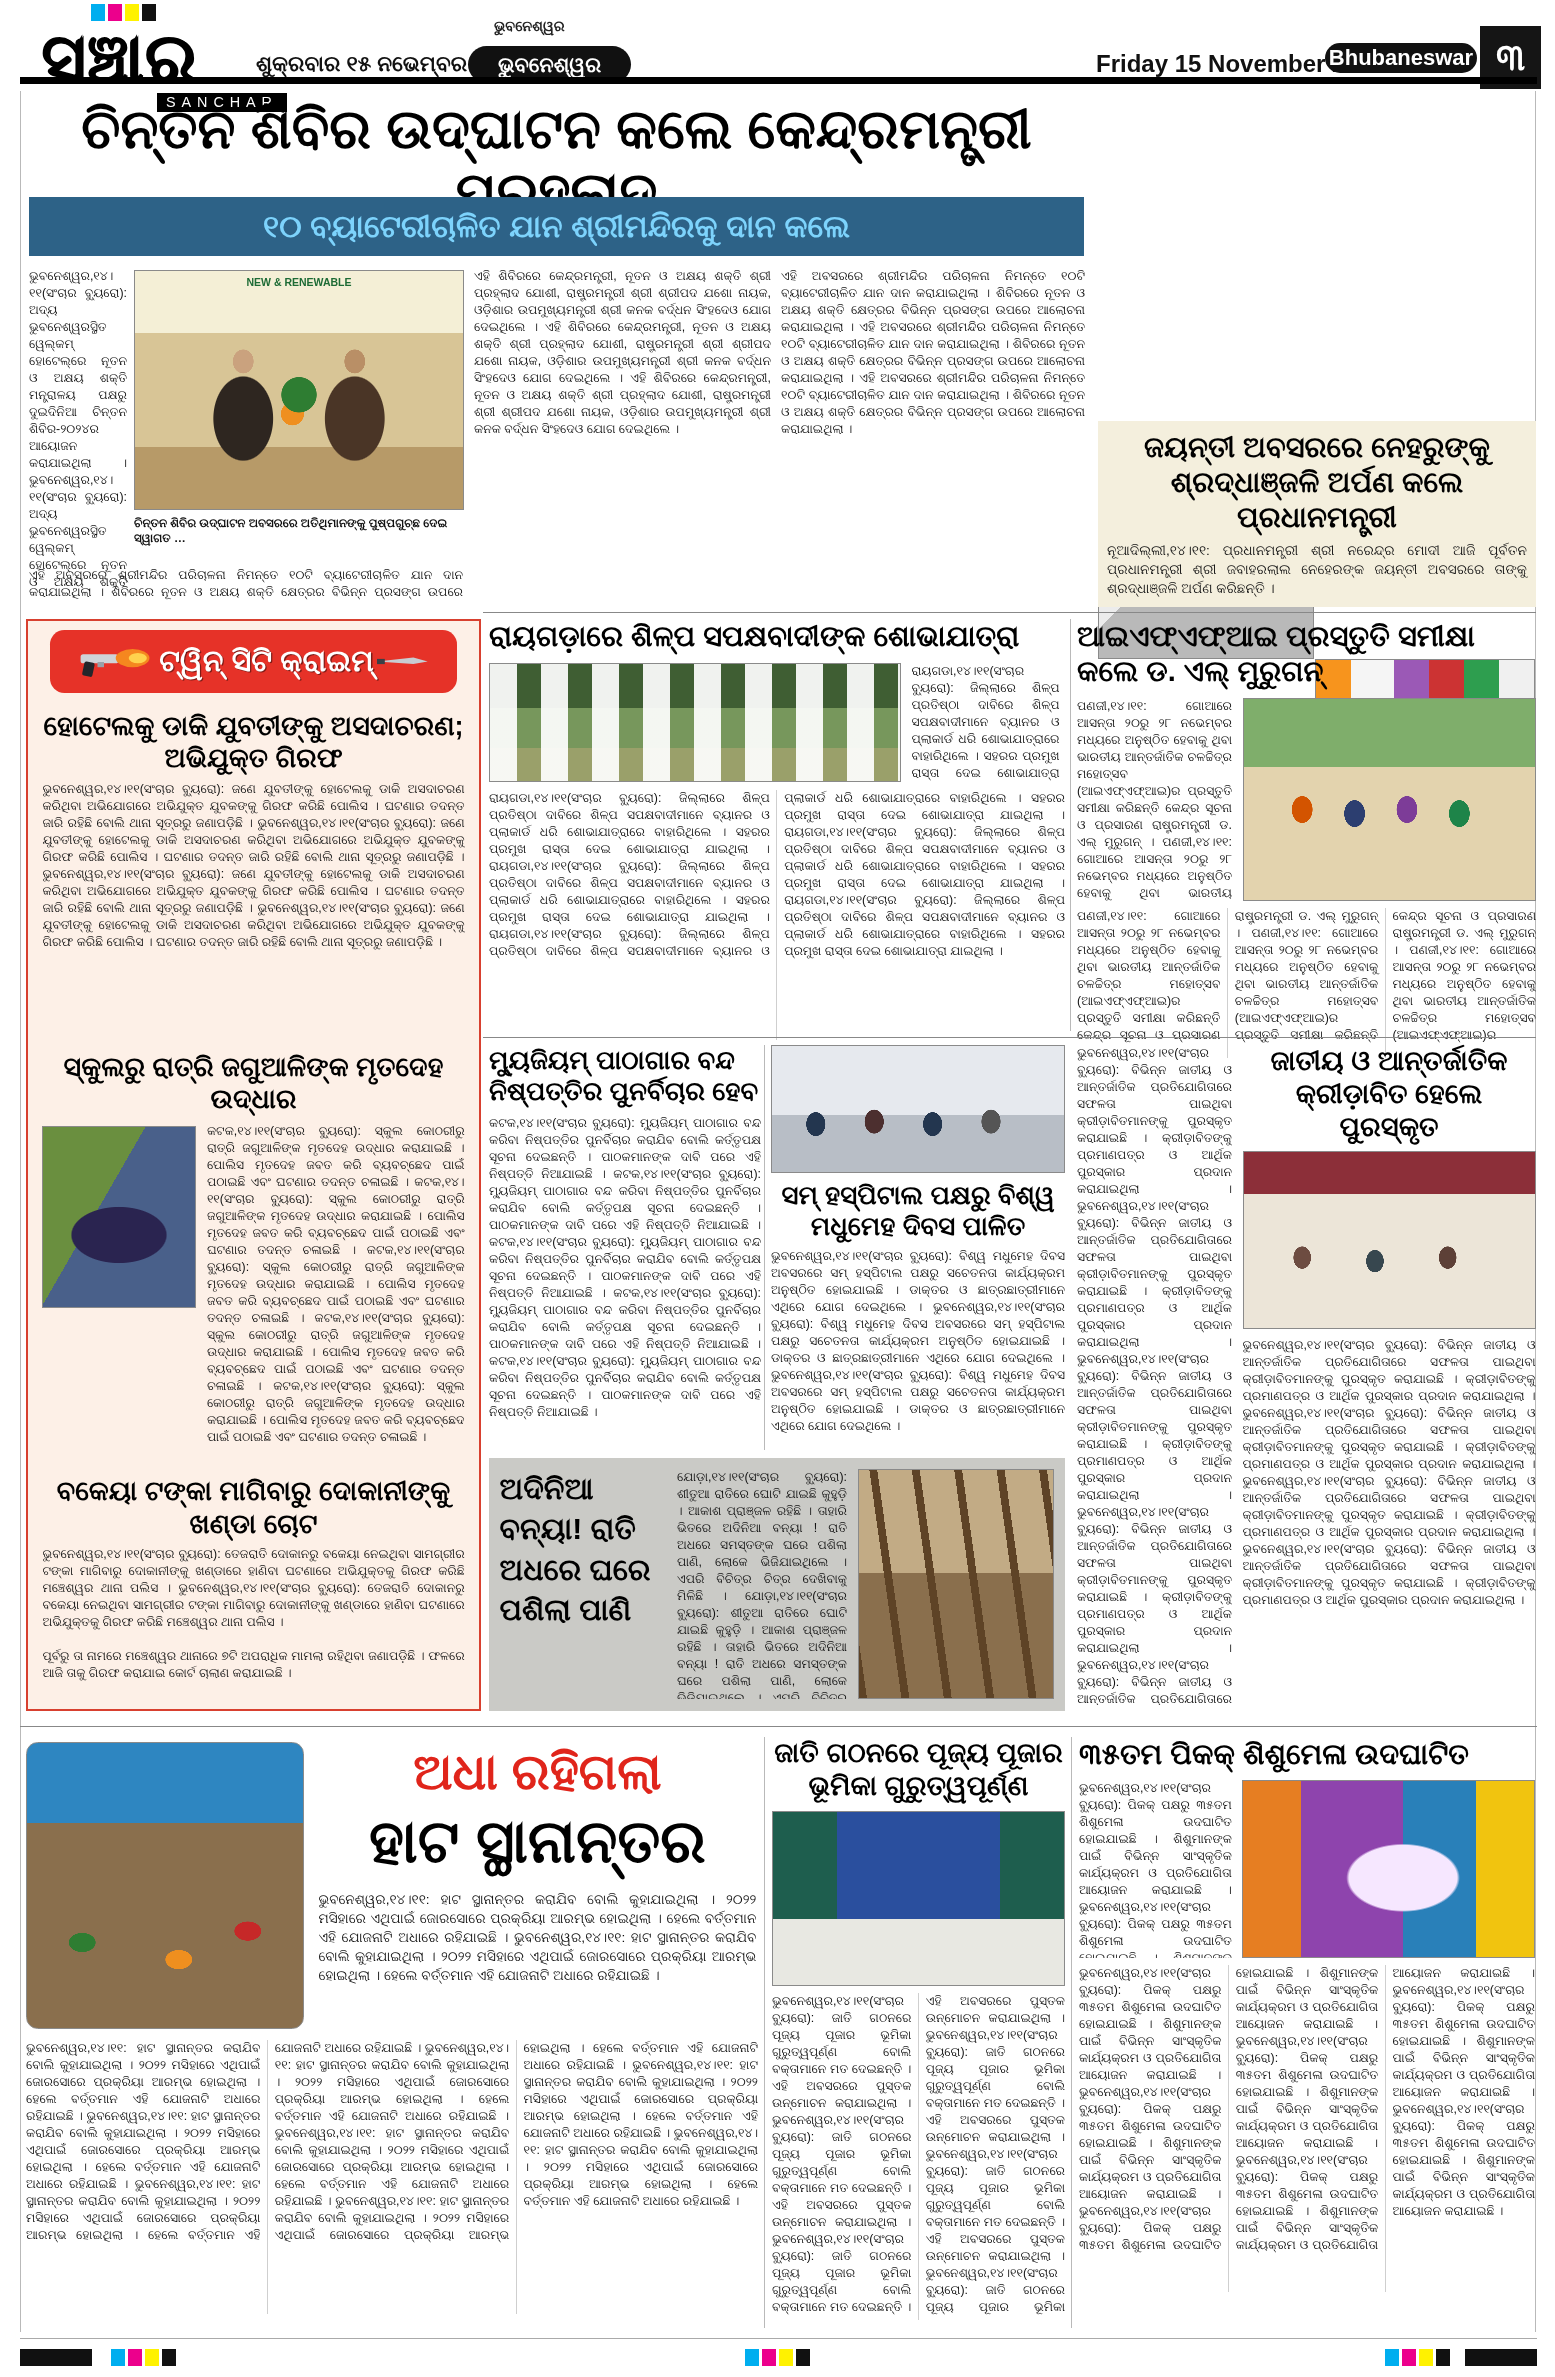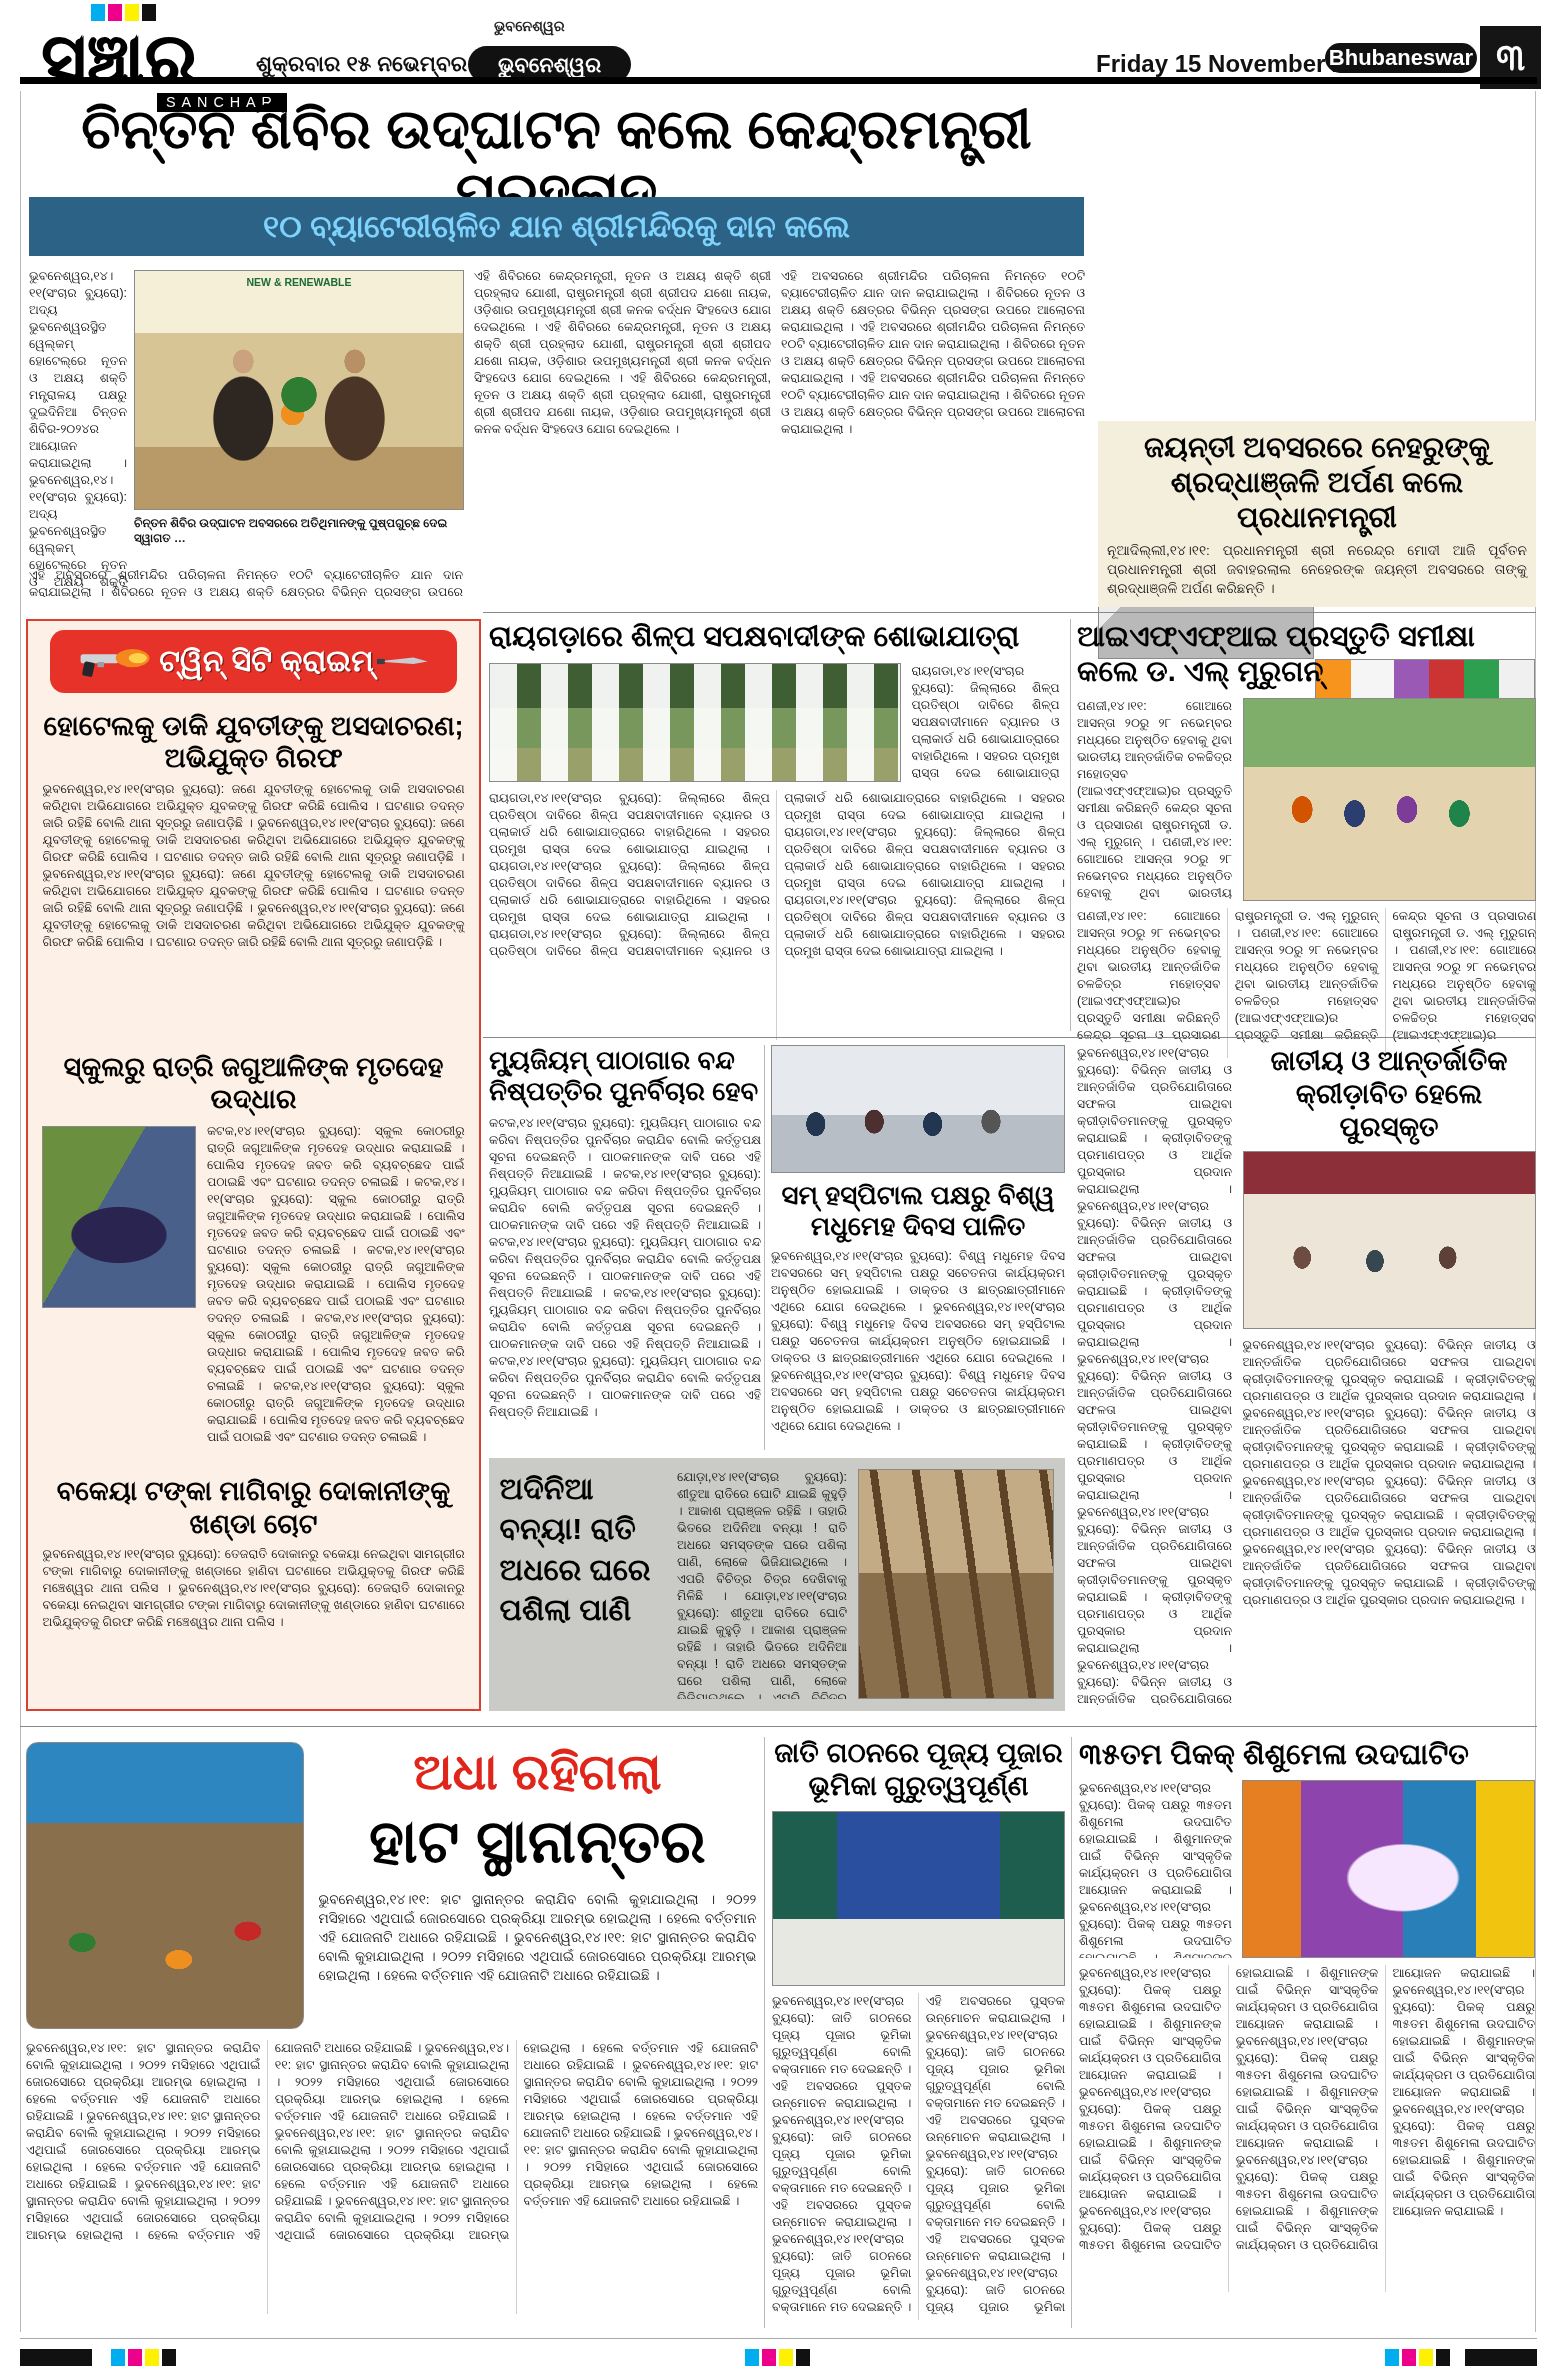--- a/index.html
+++ b/index.html
@@ -176,20 +176,21 @@
     <div class="body-txt" style="margin:0 14.4px; height:255px;">ଭୁବନେଶ୍ୱର,୧୪।୧୧(ସଂଚାର ବ୍ୟୁରୋ): ଜଣେ ଯୁବତୀଙ୍କୁ ହୋଟେଲକୁ ଡାକି ଅସଦାଚରଣ କରିଥିବା ଅଭିଯୋଗରେ ଅଭିଯୁକ୍ତ ଯୁବକଙ୍କୁ ଗିରଫ କରିଛି ପୋଲିସ । ଘଟଣାର ତଦନ୍ତ ଜାରି ରହିଛି ବୋଲି ଥାନା ସୂତ୍ରରୁ ଜଣାପଡ଼ିଛି । ଭୁବନେଶ୍ୱର,୧୪।୧୧(ସଂଚାର ବ୍ୟୁରୋ): ଜଣେ ଯୁବତୀଙ୍କୁ ହୋଟେଲକୁ ଡାକି ଅସଦାଚରଣ କରିଥିବା ଅଭିଯୋଗରେ ଅଭିଯୁକ୍ତ ଯୁବକଙ୍କୁ ଗିରଫ କରିଛି ପୋଲିସ । ଘଟଣାର ତଦନ୍ତ ଜାରି ରହିଛି ବୋଲି ଥାନା ସୂତ୍ରରୁ ଜଣାପଡ଼ିଛି । ଭୁବନେଶ୍ୱର,୧୪।୧୧(ସଂଚାର ବ୍ୟୁରୋ): ଜଣେ ଯୁବତୀଙ୍କୁ ହୋଟେଲକୁ ଡାକି ଅସଦାଚରଣ କରିଥିବା ଅଭିଯୋଗରେ ଅଭିଯୁକ୍ତ ଯୁବକଙ୍କୁ ଗିରଫ କରିଛି ପୋଲିସ । ଘଟଣାର ତଦନ୍ତ ଜାରି ରହିଛି ବୋଲି ଥାନା ସୂତ୍ରରୁ ଜଣାପଡ଼ିଛି । ଭୁବନେଶ୍ୱର,୧୪।୧୧(ସଂଚାର ବ୍ୟୁରୋ): ଜଣେ ଯୁବତୀଙ୍କୁ ହୋଟେଲକୁ ଡାକି ଅସଦାଚରଣ କରିଥିବା ଅଭିଯୋଗରେ ଅଭିଯୁକ୍ତ ଯୁବକଙ୍କୁ ଗିରଫ କରିଛି ପୋଲିସ । ଘଟଣାର ତଦନ୍ତ ଜାରି ରହିଛି ବୋଲି ଥାନା ସୂତ୍ରରୁ ଜଣାପଡ଼ିଛି ।</div>
 
     <div class="h2" style="font-size:27px; text-align:center; margin:14.4px 11.8px 7.8px;">ସ୍କୁଲରୁ ରାତ୍ରି ଜଗୁଆଳିଙ୍କ ମୃତଦେହ ଉଦ୍ଧାର</div>
     <div style="margin:0 14.4px; height:340px; overflow:hidden;">
       <div class="photo ph-body" style="float:left; width:154px; height:182px; margin:2.6px 10.5px 3.9px 0;"></div>
       <div class="body-txt">କଟକ,୧୪।୧୧(ସଂଚାର ବ୍ୟୁରୋ): ସ୍କୁଲ କୋଠରୀରୁ ରାତ୍ରି ଜଗୁଆଳିଙ୍କ ମୃତଦେହ ଉଦ୍ଧାର କରାଯାଇଛି । ପୋଲିସ ମୃତଦେହ ଜବତ କରି ବ୍ୟବଚ୍ଛେଦ ପାଇଁ ପଠାଇଛି ଏବଂ ଘଟଣାର ତଦନ୍ତ ଚଳାଇଛି । କଟକ,୧୪।୧୧(ସଂଚାର ବ୍ୟୁରୋ): ସ୍କୁଲ କୋଠରୀରୁ ରାତ୍ରି ଜଗୁଆଳିଙ୍କ ମୃତଦେହ ଉଦ୍ଧାର କରାଯାଇଛି । ପୋଲିସ ମୃତଦେହ ଜବତ କରି ବ୍ୟବଚ୍ଛେଦ ପାଇଁ ପଠାଇଛି ଏବଂ ଘଟଣାର ତଦନ୍ତ ଚଳାଇଛି । କଟକ,୧୪।୧୧(ସଂଚାର ବ୍ୟୁରୋ): ସ୍କୁଲ କୋଠରୀରୁ ରାତ୍ରି ଜଗୁଆଳିଙ୍କ ମୃତଦେହ ଉଦ୍ଧାର କରାଯାଇଛି । ପୋଲିସ ମୃତଦେହ ଜବତ କରି ବ୍ୟବଚ୍ଛେଦ ପାଇଁ ପଠାଇଛି ଏବଂ ଘଟଣାର ତଦନ୍ତ ଚଳାଇଛି । କଟକ,୧୪।୧୧(ସଂଚାର ବ୍ୟୁରୋ): ସ୍କୁଲ କୋଠରୀରୁ ରାତ୍ରି ଜଗୁଆଳିଙ୍କ ମୃତଦେହ ଉଦ୍ଧାର କରାଯାଇଛି । ପୋଲିସ ମୃତଦେହ ଜବତ କରି ବ୍ୟବଚ୍ଛେଦ ପାଇଁ ପଠାଇଛି ଏବଂ ଘଟଣାର ତଦନ୍ତ ଚଳାଇଛି । କଟକ,୧୪।୧୧(ସଂଚାର ବ୍ୟୁରୋ): ସ୍କୁଲ କୋଠରୀରୁ ରାତ୍ରି ଜଗୁଆଳିଙ୍କ ମୃତଦେହ ଉଦ୍ଧାର କରାଯାଇଛି । ପୋଲିସ ମୃତଦେହ ଜବତ କରି ବ୍ୟବଚ୍ଛେଦ ପାଇଁ ପଠାଇଛି ଏବଂ ଘଟଣାର ତଦନ୍ତ ଚଳାଇଛି ।</div>
     </div>
 
     <div class="h2" style="font-size:27px; text-align:center; margin:11.8px 11.8px 6.5px;">ବକେୟା ଟଙ୍କା ମାଗିବାରୁ ଦୋକାନୀଙ୍କୁ ଖଣ୍ଡା ଚୋଟ</div>
     <div class="body-txt" style="margin:0 14.4px; height:98px;">ଭୁବନେଶ୍ୱର,୧୪।୧୧(ସଂଚାର ବ୍ୟୁରୋ): ତେଜରାତି ଦୋକାନରୁ ବକେୟା ନେଇଥିବା ସାମଗ୍ରୀର ଟଙ୍କା ମାଗିବାରୁ ଦୋକାନୀଙ୍କୁ ଖଣ୍ଡାରେ ହାଣିବା ଘଟଣାରେ ଅଭିଯୁକ୍ତକୁ ଗିରଫ କରିଛି ମଞ୍ଚେଶ୍ୱର ଥାନା ପଲିସ । ଭୁବନେଶ୍ୱର,୧୪।୧୧(ସଂଚାର ବ୍ୟୁରୋ): ତେଜରାତି ଦୋକାନରୁ ବକେୟା ନେଇଥିବା ସାମଗ୍ରୀର ଟଙ୍କା ମାଗିବାରୁ ଦୋକାନୀଙ୍କୁ ଖଣ୍ଡାରେ ହାଣିବା ଘଟଣାରେ ଅଭିଯୁକ୍ତକୁ ଗିରଫ କରିଛି ମଞ୍ଚେଶ୍ୱର ଥାନା ପଲିସ ।</div>
+    <div class="body-txt" style="margin:3.9px 14.4px 0; height:63px;">ପୂର୍ବରୁ ତା ନାମରେ ମଞ୍ଚେଶ୍ୱର ଥାନାରେ ୭ଟି ଅପରାଧିକ ମାମଲା ରହିଥିବା ଜଣାପଡ଼ିଛି । ଫଳରେ ଆଜି ତାକୁ ଗିରଫ କରାଯାଇ କୋର୍ଟ ଚାଲାଣ କରାଯାଇଛି ।</div>
   </div>
 
   <div class="abs" style="left:489px; top:619px; width:576px; height:412px;">
     <div class="h2" style="font-size:29px;">ରାୟଗଡ଼ାରେ ଶିଳ୍ପ ସପକ୍ଷବାଦୀଙ୍କ ଶୋଭାଯାତ୍ରା</div>
     <div style="display:flex; gap:10.5px; margin-top:9.1px;">
       <div class="photo ph-rally" style="width:412px; height:119px;"></div>
       <div class="body-txt" style="width:148px; height:119px;">ରାୟଗଡା,୧୪।୧୧(ସଂଚାର ବ୍ୟୁରୋ): ଜିଲ୍ଲାରେ ଶିଳ୍ପ ପ୍ରତିଷ୍ଠା ଦାବିରେ ଶିଳ୍ପ ସପକ୍ଷବାଦୀମାନେ ବ୍ୟାନର ଓ ପ୍ଲାକାର୍ଡ ଧରି ଶୋଭାଯାତ୍ରାରେ ବାହାରିଥିଲେ । ସହରର ପ୍ରମୁଖ ରାସ୍ତା ଦେଇ ଶୋଭାଯାତ୍ରା ଯାଇଥିଲା ।</div>
     </div>
     <div class="body-txt cols2" style="margin-top:7.8px; height:250px;">ରାୟଗଡା,୧୪।୧୧(ସଂଚାର ବ୍ୟୁରୋ): ଜିଲ୍ଲାରେ ଶିଳ୍ପ ପ୍ରତିଷ୍ଠା ଦାବିରେ ଶିଳ୍ପ ସପକ୍ଷବାଦୀମାନେ ବ୍ୟାନର ଓ ପ୍ଲାକାର୍ଡ ଧରି ଶୋଭାଯାତ୍ରାରେ ବାହାରିଥିଲେ । ସହରର ପ୍ରମୁଖ ରାସ୍ତା ଦେଇ ଶୋଭାଯାତ୍ରା ଯାଇଥିଲା । ରାୟଗଡା,୧୪।୧୧(ସଂଚାର ବ୍ୟୁରୋ): ଜିଲ୍ଲାରେ ଶିଳ୍ପ ପ୍ରତିଷ୍ଠା ଦାବିରେ ଶିଳ୍ପ ସପକ୍ଷବାଦୀମାନେ ବ୍ୟାନର ଓ ପ୍ଲାକାର୍ଡ ଧରି ଶୋଭାଯାତ୍ରାରେ ବାହାରିଥିଲେ । ସହରର ପ୍ରମୁଖ ରାସ୍ତା ଦେଇ ଶୋଭାଯାତ୍ରା ଯାଇଥିଲା । ରାୟଗଡା,୧୪।୧୧(ସଂଚାର ବ୍ୟୁରୋ): ଜିଲ୍ଲାରେ ଶିଳ୍ପ ପ୍ରତିଷ୍ଠା ଦାବିରେ ଶିଳ୍ପ ସପକ୍ଷବାଦୀମାନେ ବ୍ୟାନର ଓ ପ୍ଲାକାର୍ଡ ଧରି ଶୋଭାଯାତ୍ରାରେ ବାହାରିଥିଲେ । ସହରର ପ୍ରମୁଖ ରାସ୍ତା ଦେଇ ଶୋଭାଯାତ୍ରା ଯାଇଥିଲା । ରାୟଗଡା,୧୪।୧୧(ସଂଚାର ବ୍ୟୁରୋ): ଜିଲ୍ଲାରେ ଶିଳ୍ପ ପ୍ରତିଷ୍ଠା ଦାବିରେ ଶିଳ୍ପ ସପକ୍ଷବାଦୀମାନେ ବ୍ୟାନର ଓ ପ୍ଲାକାର୍ଡ ଧରି ଶୋଭାଯାତ୍ରାରେ ବାହାରିଥିଲେ । ସହରର ପ୍ରମୁଖ ରାସ୍ତା ଦେଇ ଶୋଭାଯାତ୍ରା ଯାଇଥିଲା । ରାୟଗଡା,୧୪।୧୧(ସଂଚାର ବ୍ୟୁରୋ): ଜିଲ୍ଲାରେ ଶିଳ୍ପ ପ୍ରତିଷ୍ଠା ଦାବିରେ ଶିଳ୍ପ ସପକ୍ଷବାଦୀମାନେ ବ୍ୟାନର ଓ ପ୍ଲାକାର୍ଡ ଧରି ଶୋଭାଯାତ୍ରାରେ ବାହାରିଥିଲେ । ସହରର ପ୍ରମୁଖ ରାସ୍ତା ଦେଇ ଶୋଭାଯାତ୍ରା ଯାଇଥିଲା ।</div>
   </div>

